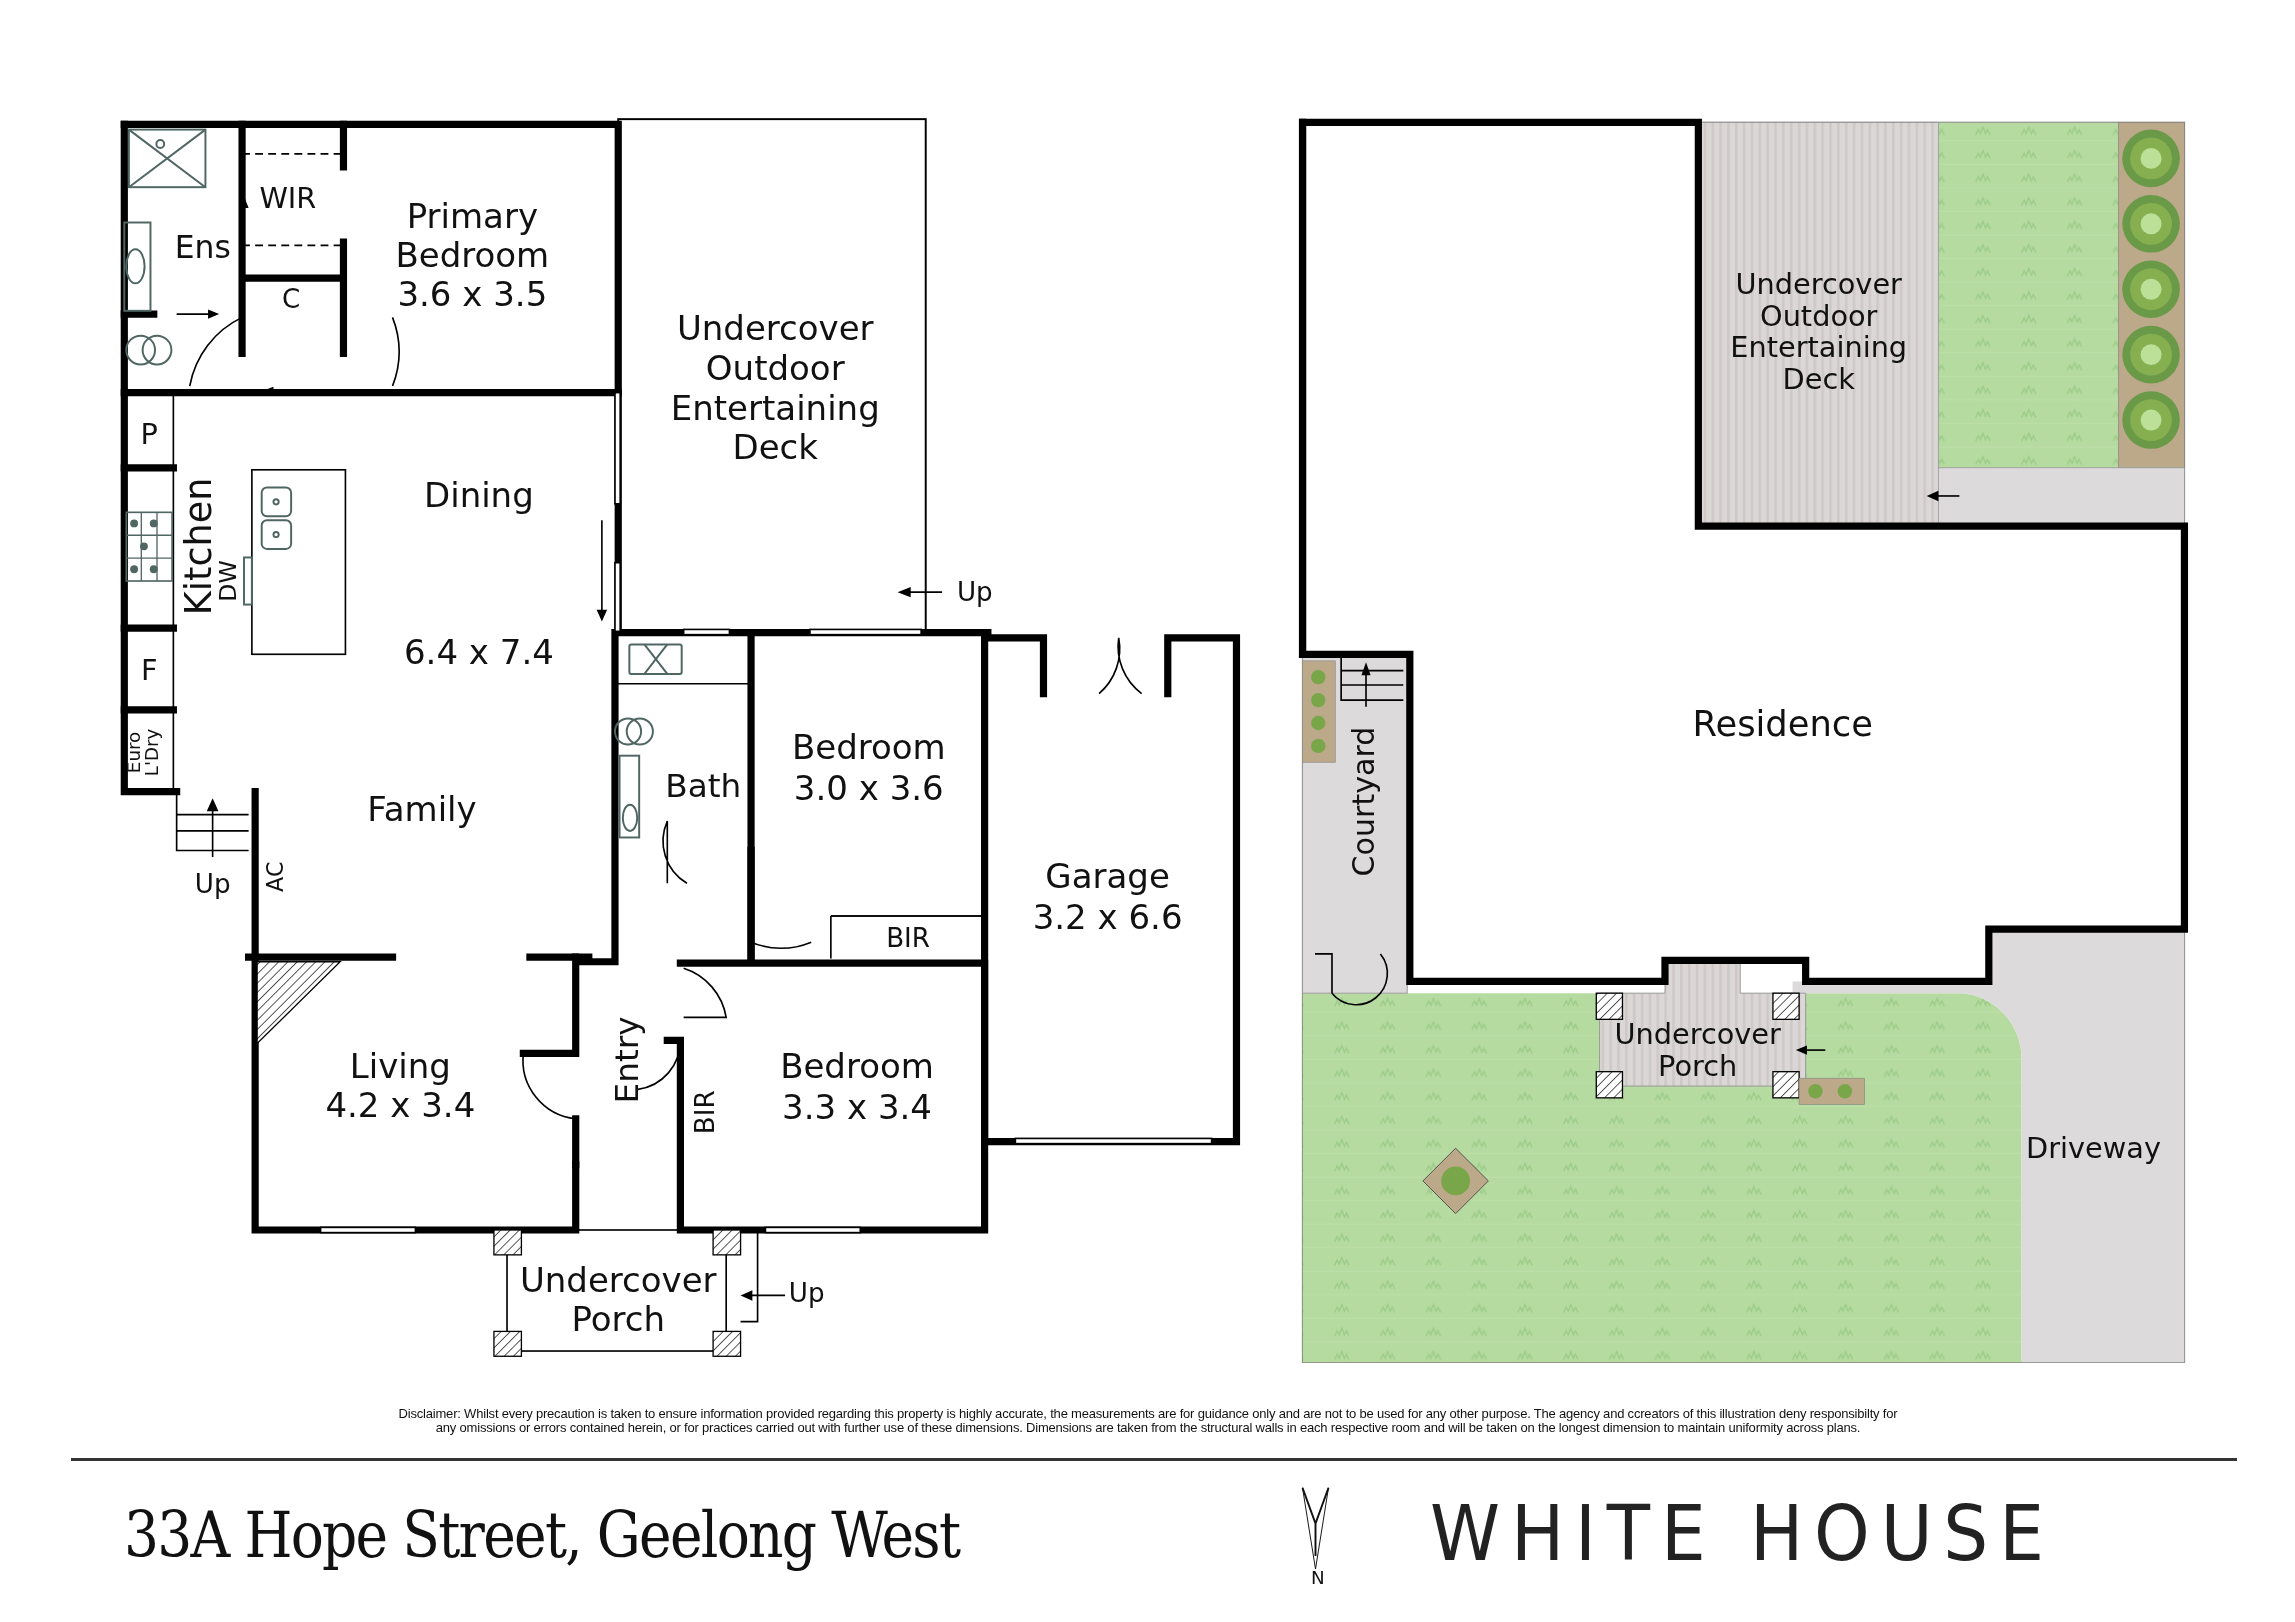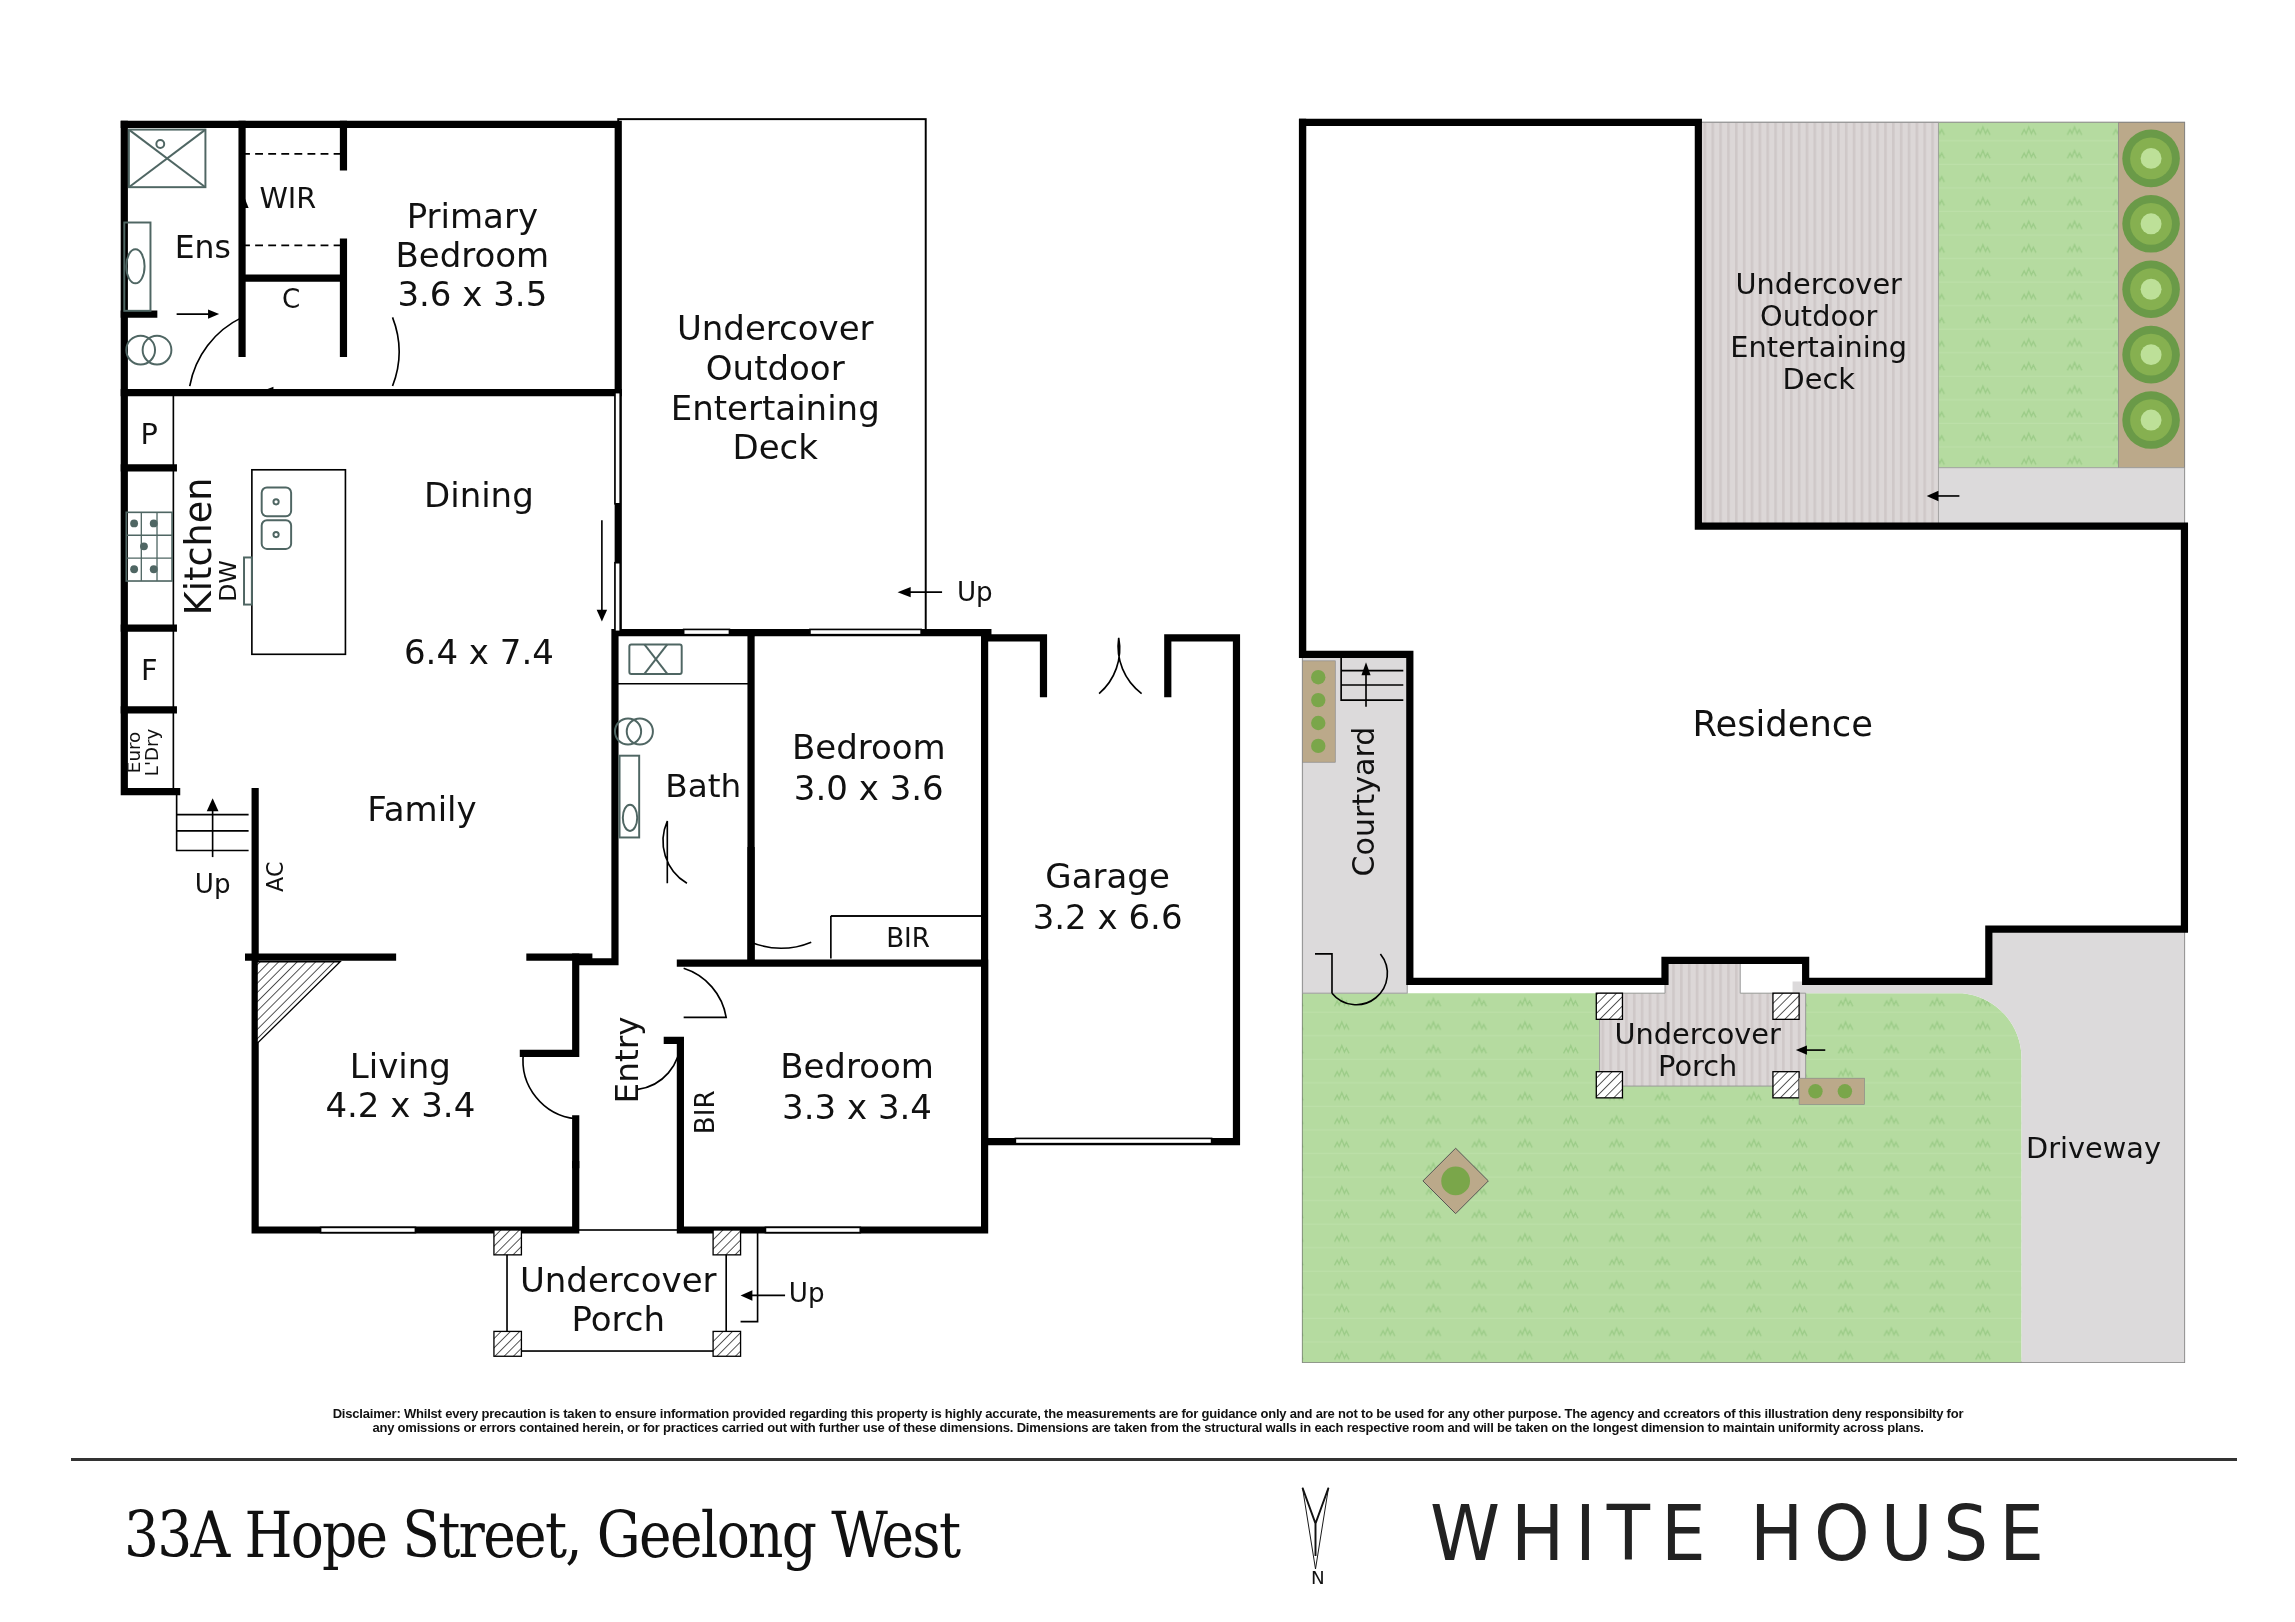--- a/index.html
+++ b/index.html
@@ -3,21 +3,21 @@
 <meta charset="utf-8">
 <style>
   html,body{margin:0;padding:0;background:#fff;}
   body{width:2295px;height:1623px;overflow:hidden;position:relative;font-family:"Liberation Sans",sans-serif;}
   svg{position:absolute;left:0;top:0;}
   .lbl{font-family:"DejaVu Sans",sans-serif;fill:#111;}
   .wall{fill:none;stroke:#000;stroke-width:11;stroke-linecap:square;}
   .thin{fill:none;stroke:#000;stroke-width:2.5;}
   .fix{fill:none;stroke:#4f6663;stroke-width:3;}
   .win{fill:#fff;stroke:#000;stroke-width:2.5;}
-  .disclaimer{position:absolute;left:105px;width:2086px;top:1407px;text-align:center;font-family:"Liberation Sans",sans-serif;font-size:13px;line-height:14.4px;color:#111;letter-spacing:-0.2px;font-weight:bold;}
+  .disclaimer{position:absolute;left:105px;width:2086px;top:1407px;text-align:center;font-family:"Liberation Sans",sans-serif;font-size:13px;line-height:14.4px;color:#111;letter-spacing:-0.2px;}
   .rule{position:absolute;left:71px;top:1458px;width:2166px;height:2.6px;background:#333;}
   .address{position:absolute;left:124px;top:1498px;font-family:"DejaVu Serif",serif;font-size:64px;color:#111;letter-spacing:-2px;transform:scaleX(0.86);transform-origin:left center;white-space:nowrap;}
   .brand{position:absolute;left:1430px;top:1489px;font-family:"DejaVu Sans",sans-serif;font-weight:200;font-size:77px;color:#222;letter-spacing:11.8px;transform:scaleX(0.92);transform-origin:left center;white-space:nowrap;font-weight:normal;}
   .north{position:absolute;left:1296px;top:1484px;width:39px;height:105px;}
   .north-n{position:absolute;left:1311px;top:1567px;font-family:"DejaVu Sans",sans-serif;font-size:18.3px;color:#111;}
 </style>
 </head>
 <body>
 
 <svg width="2295" height="1374" viewBox="0 0 3508 2100" xmlns="http://www.w3.org/2000/svg">

